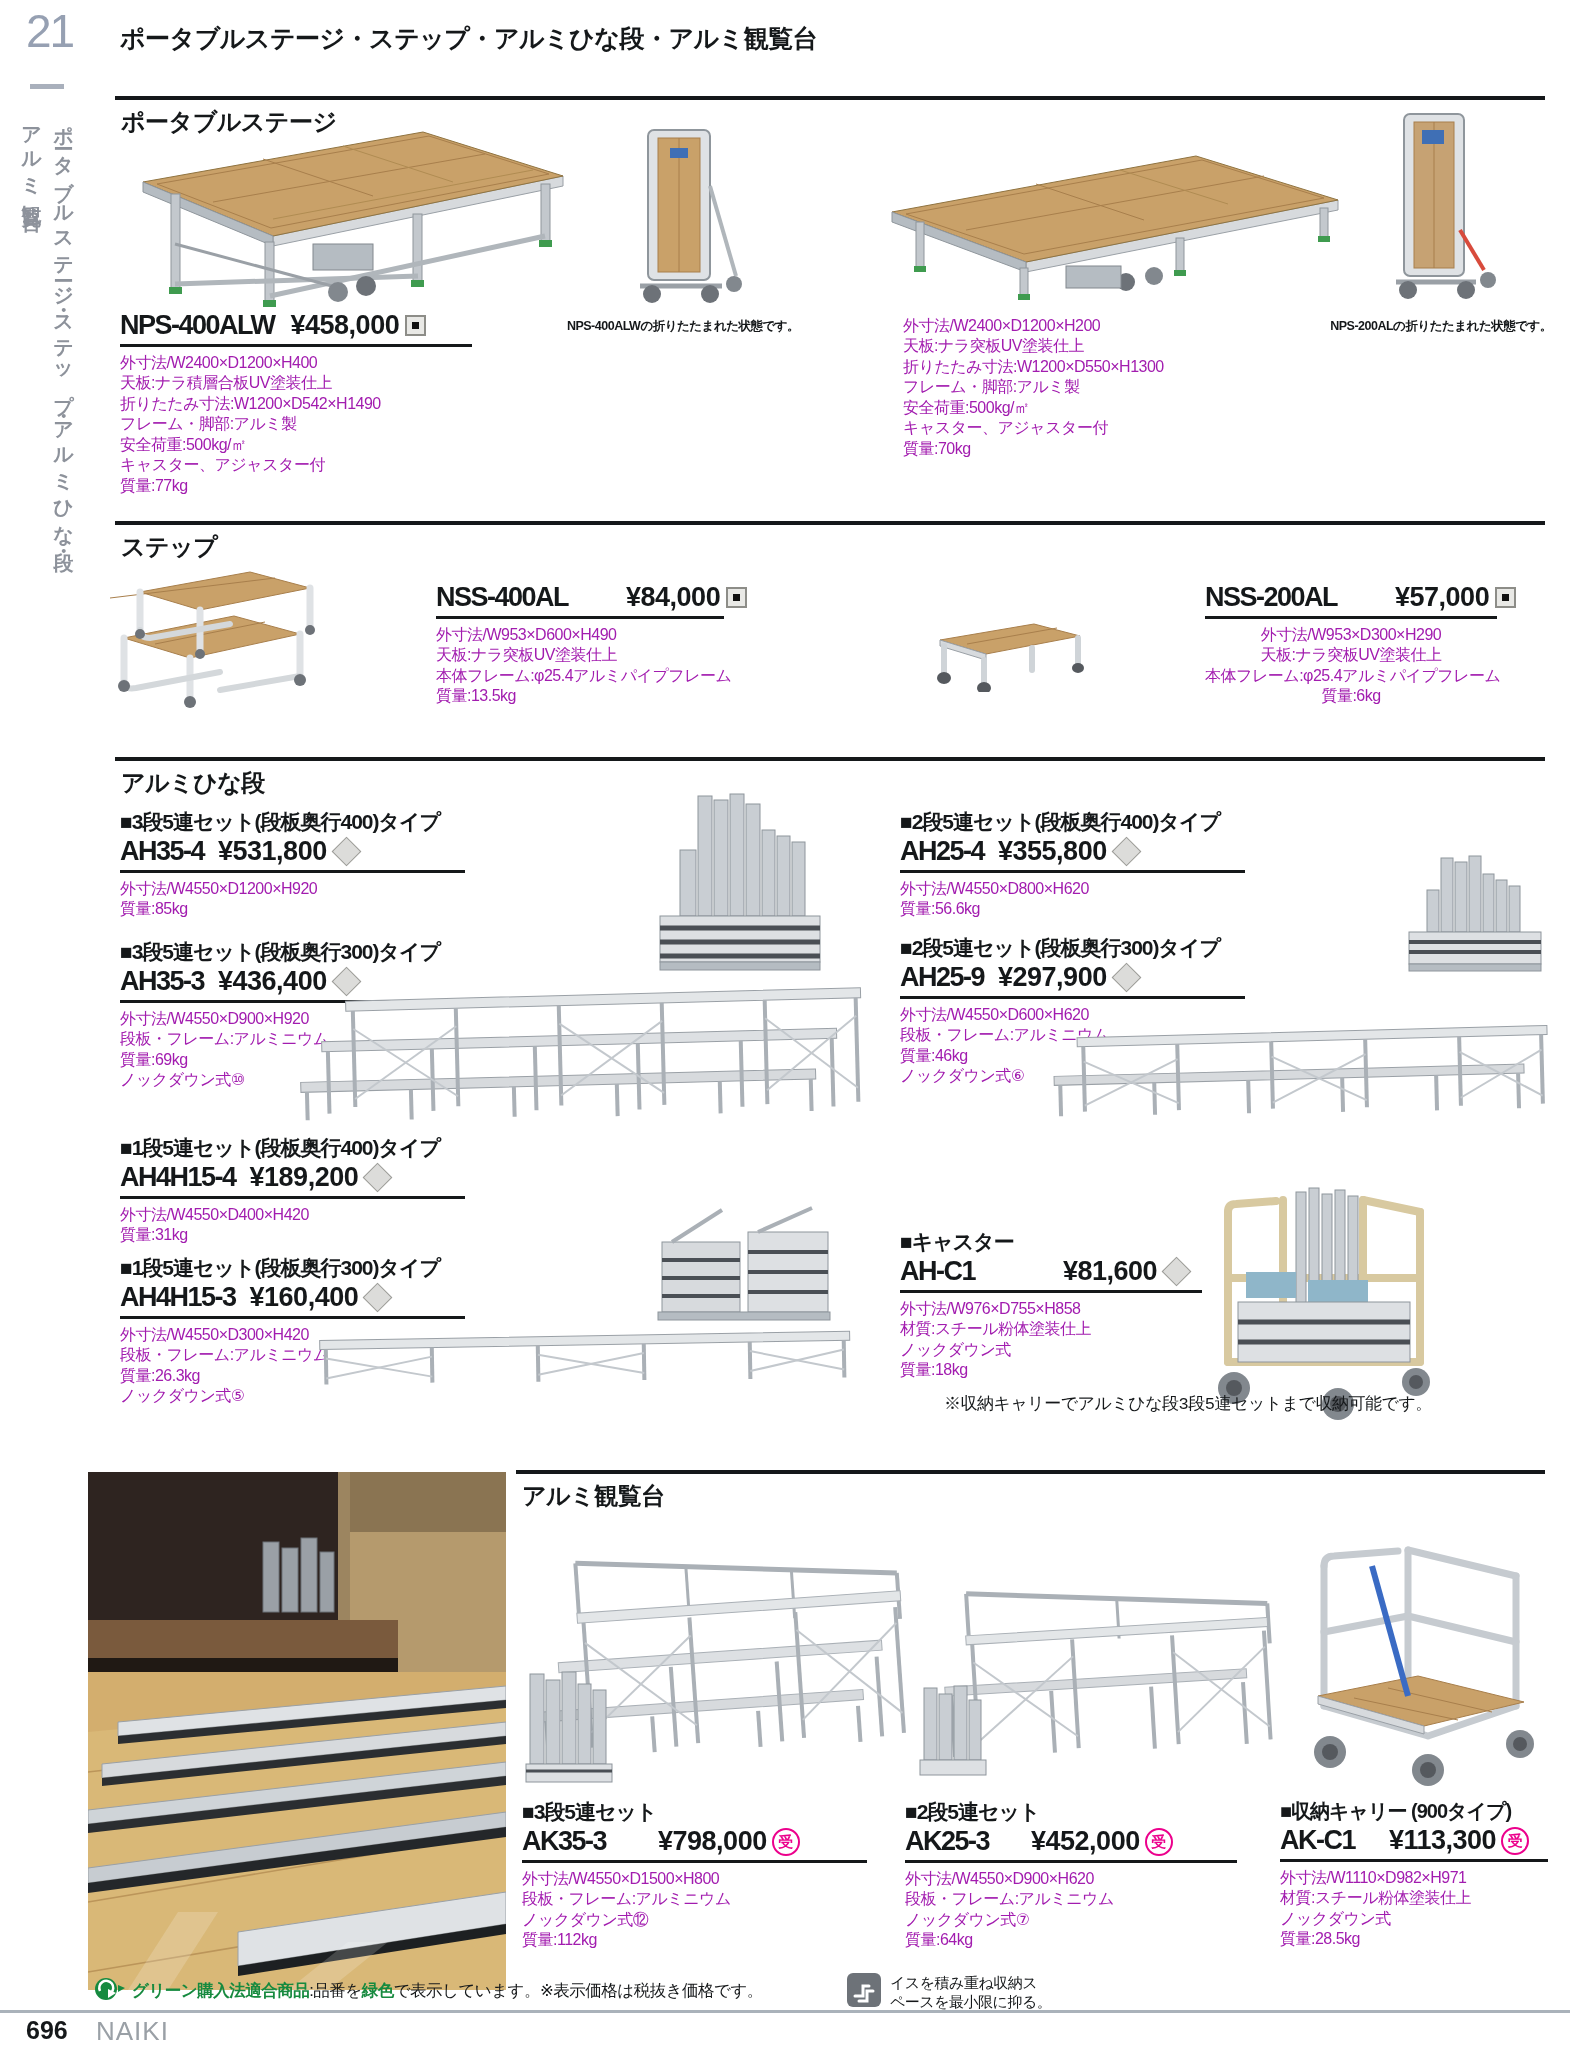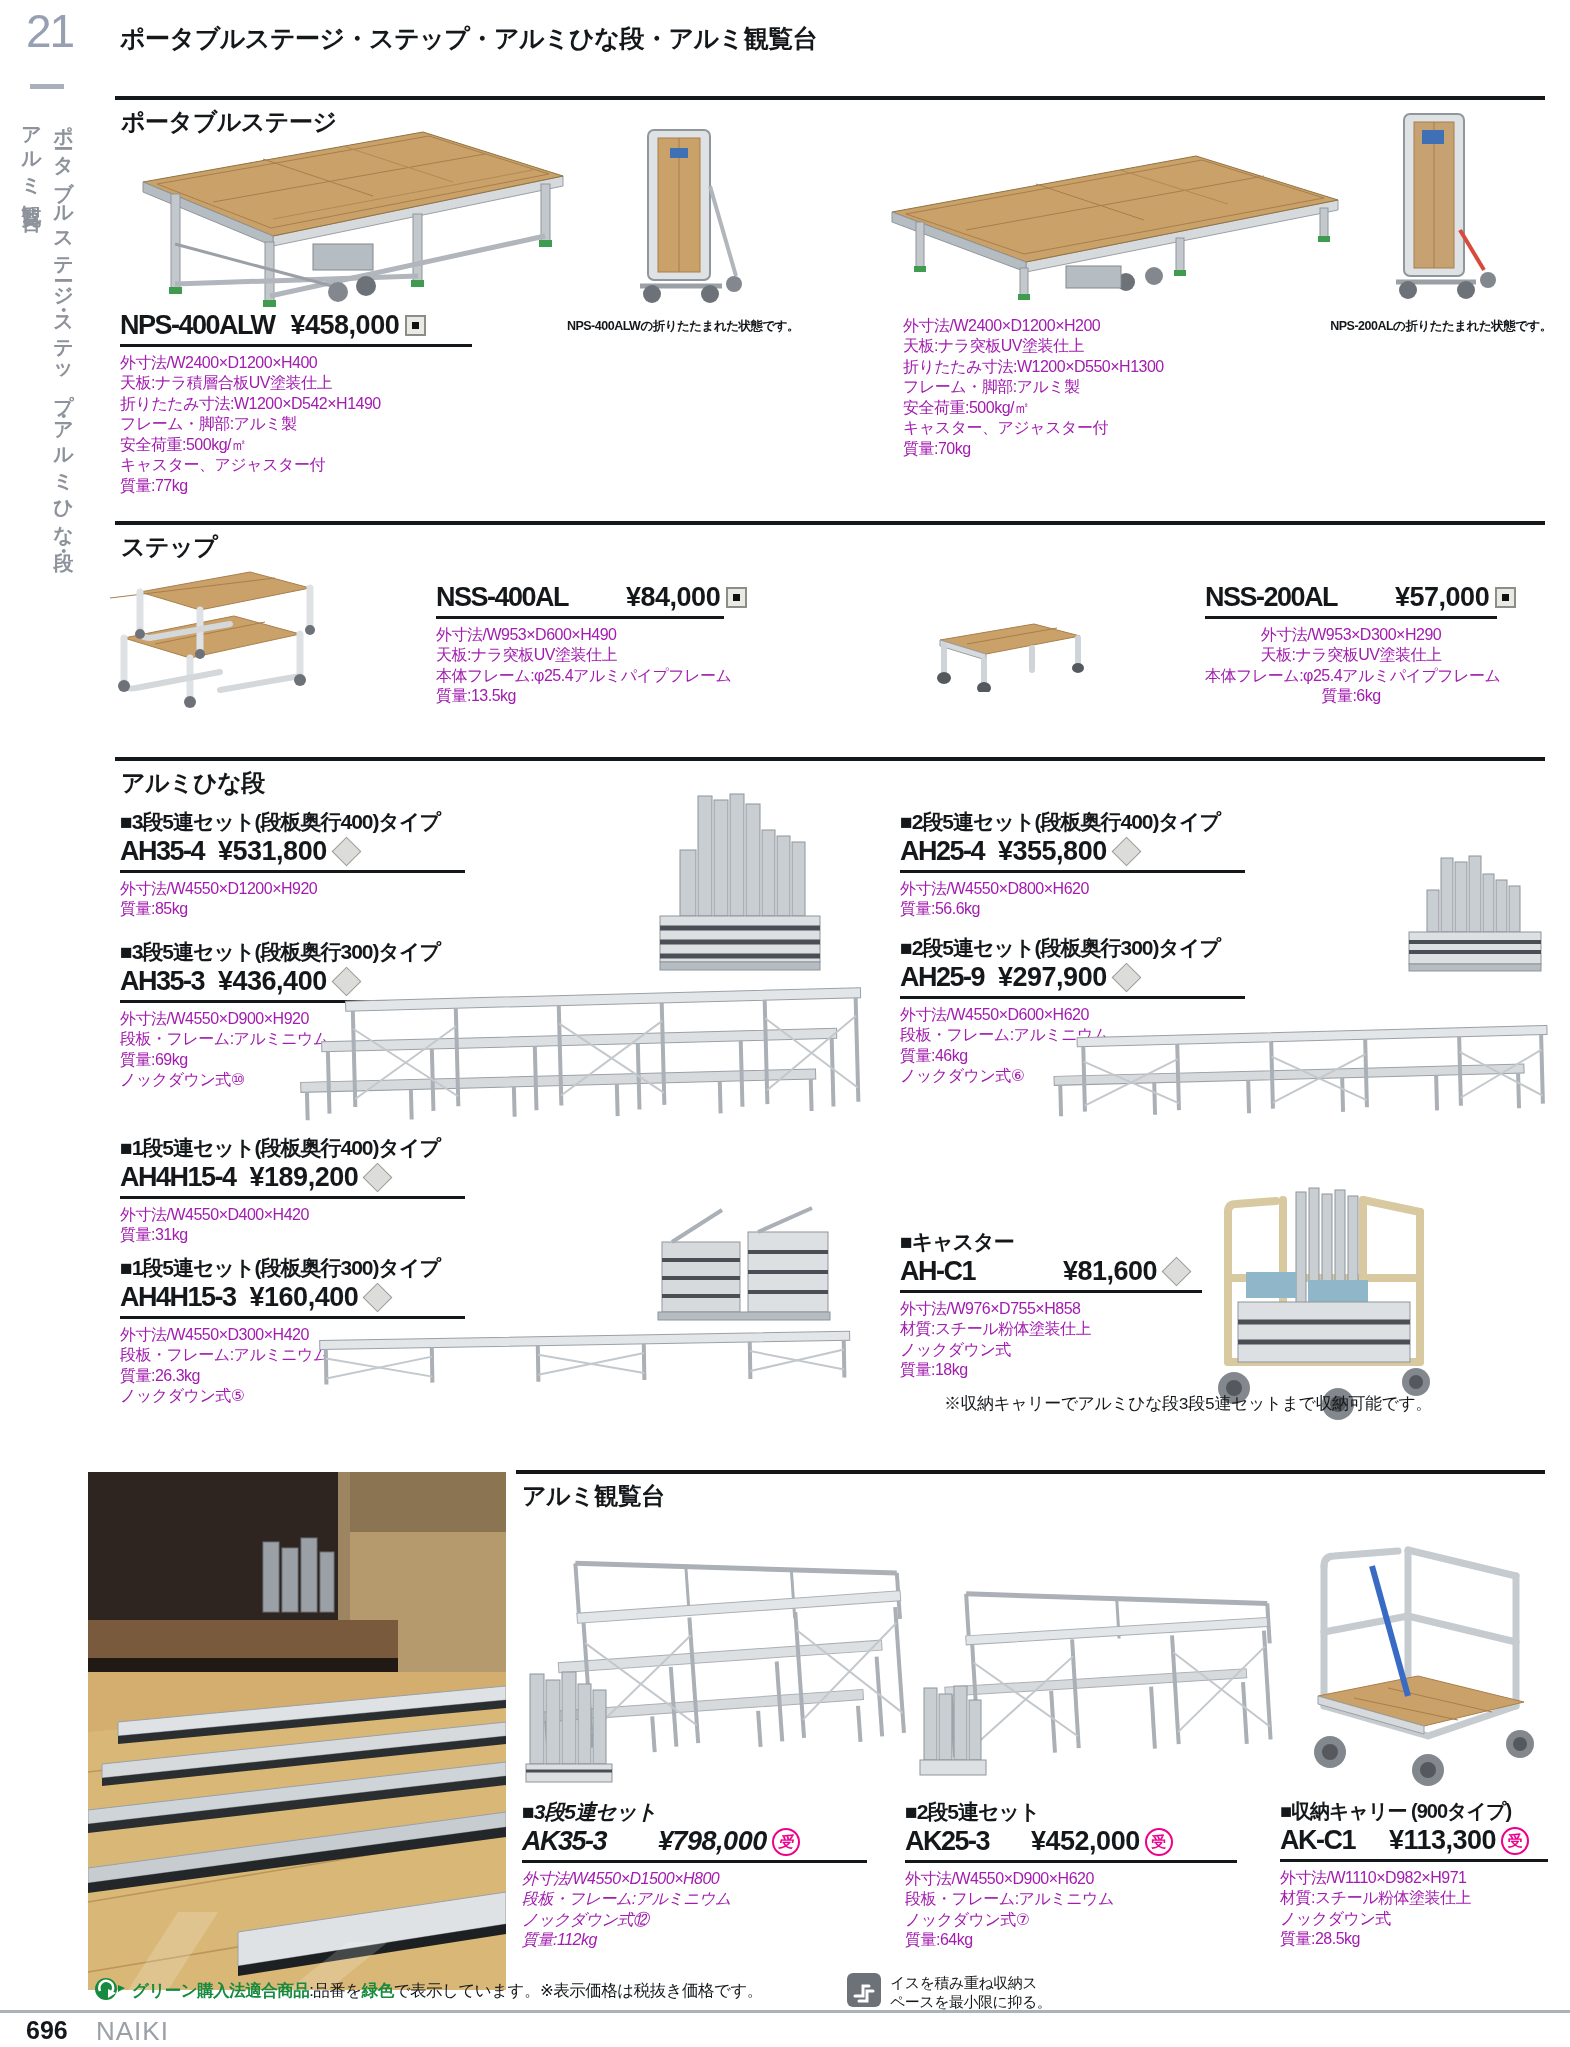--- a/index.html
+++ b/index.html
@@ -623,21 +623,21 @@
     <polygon points="30,160 136,190 136,198 30,168" fill="#d7dadd" stroke="#9aa0a6"></polygon>
     <path d="M84,30 L120,160" stroke="#3a6bc4" stroke-width="6" fill="none"></path>
     <circle cx="42" cy="216" r="16" fill="#82888e"></circle>
       <circle cx="42" cy="216" r="8" fill="#55595e"></circle>
     <circle cx="140" cy="234" r="16" fill="#82888e"></circle>
       <circle cx="140" cy="234" r="8" fill="#55595e"></circle>
     <circle cx="232" cy="208" r="14" fill="#82888e"></circle>
       <circle cx="232" cy="208" r="7" fill="#55595e"></circle>
   </svg>
 
-  <div class="p-block" style="left:522px;top:1798px;width:345px;font-style:italic;">
+  <div class="p-block" style="left:522px;top:1798px;width:345px;">
     <div class="p-type">■3段5連セット</div>
     <div class="p-row">
       <span class="p-name">AK35-3</span>
       <span class="p-price" style="margin-left:52px;">¥798,000</span>
       <span class="mark-uke">受</span>
     </div>
     <div class="p-specs">
       <div class="spec">外寸法/W4550×D1500×H800</div>
       <div class="spec">段板・フレーム:アルミニウム</div>
       <div class="spec">ノックダウン式⑫</div>

